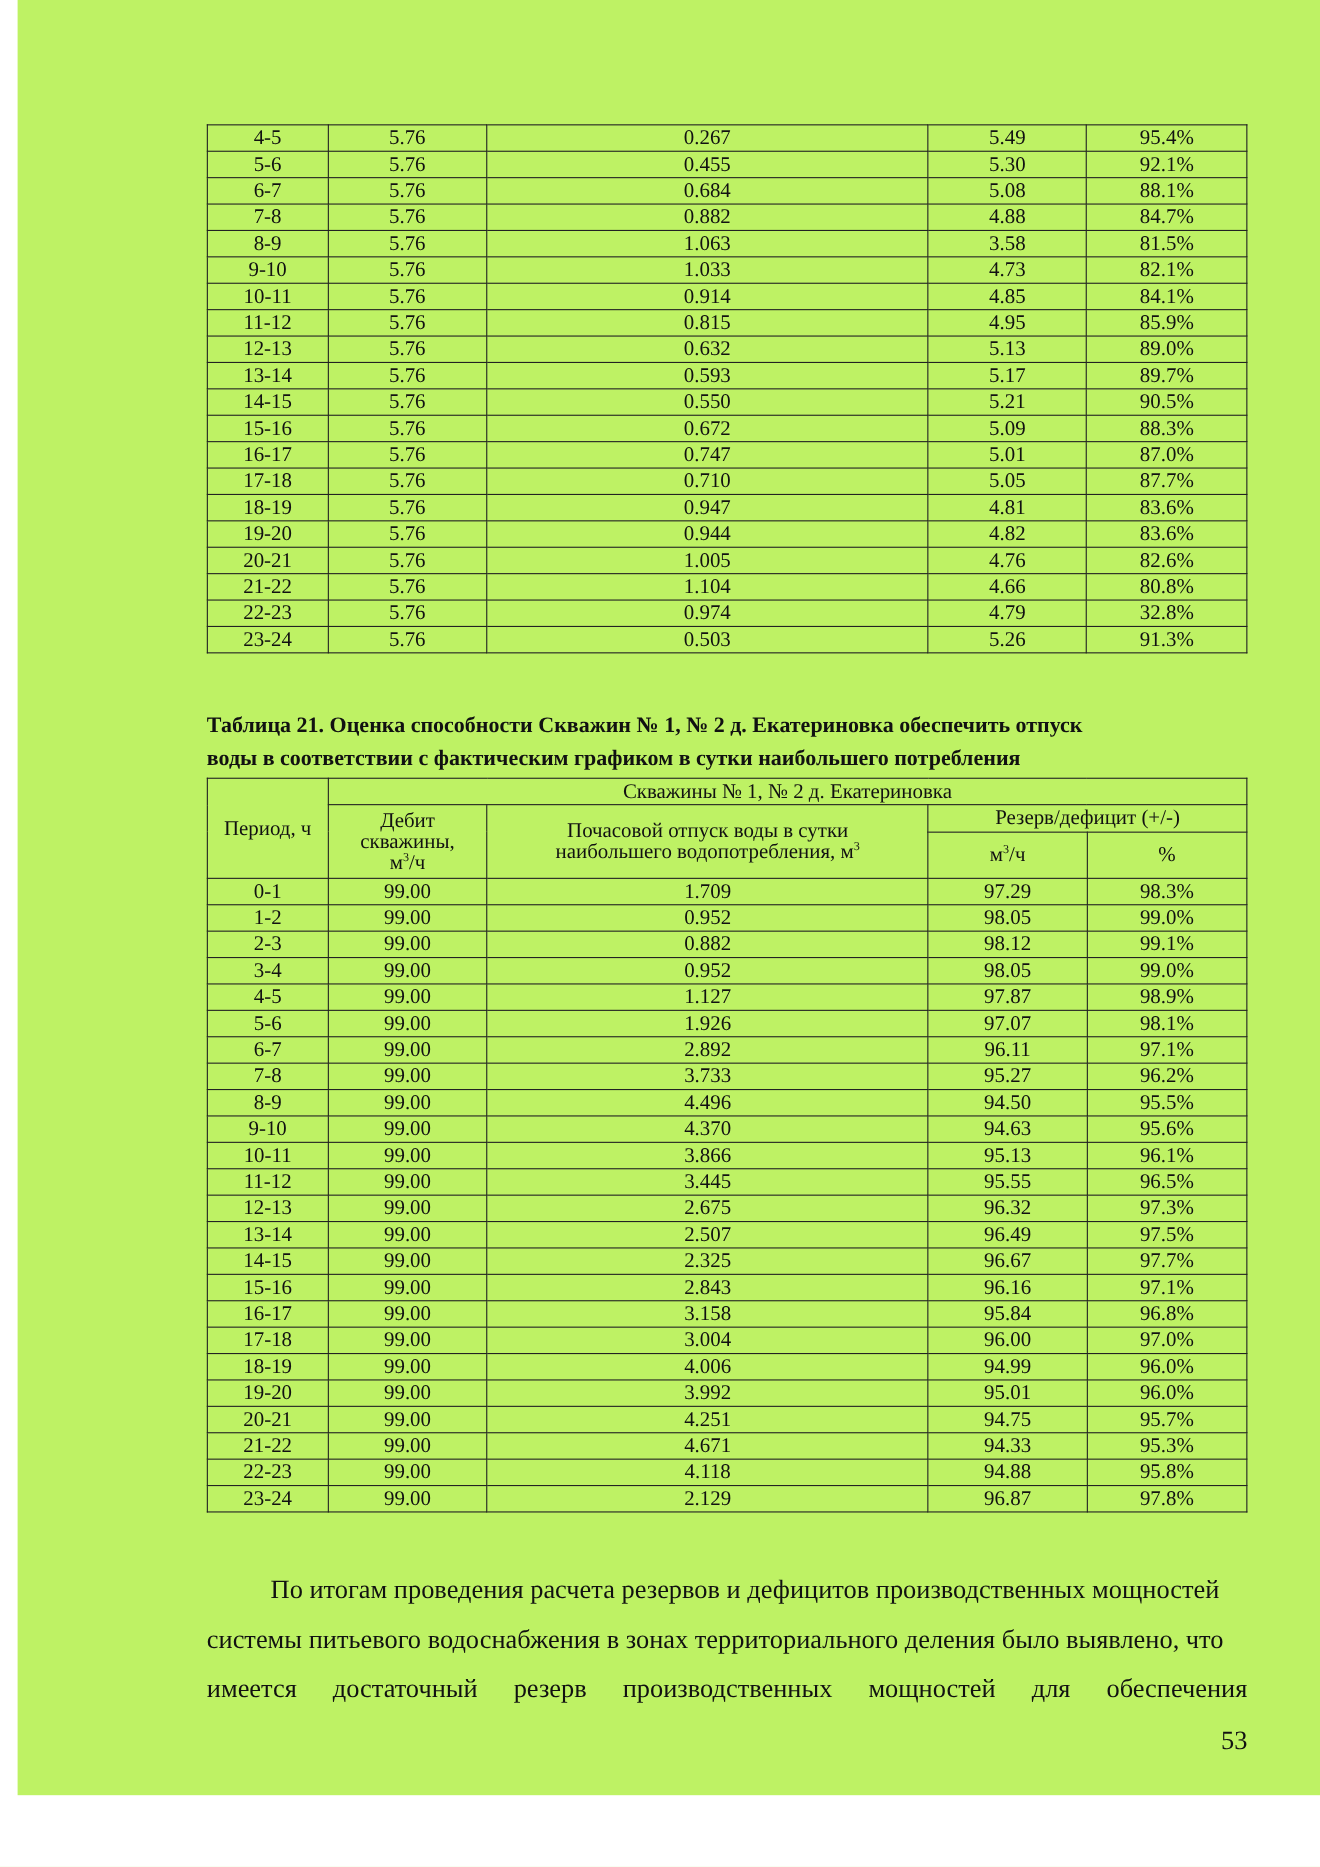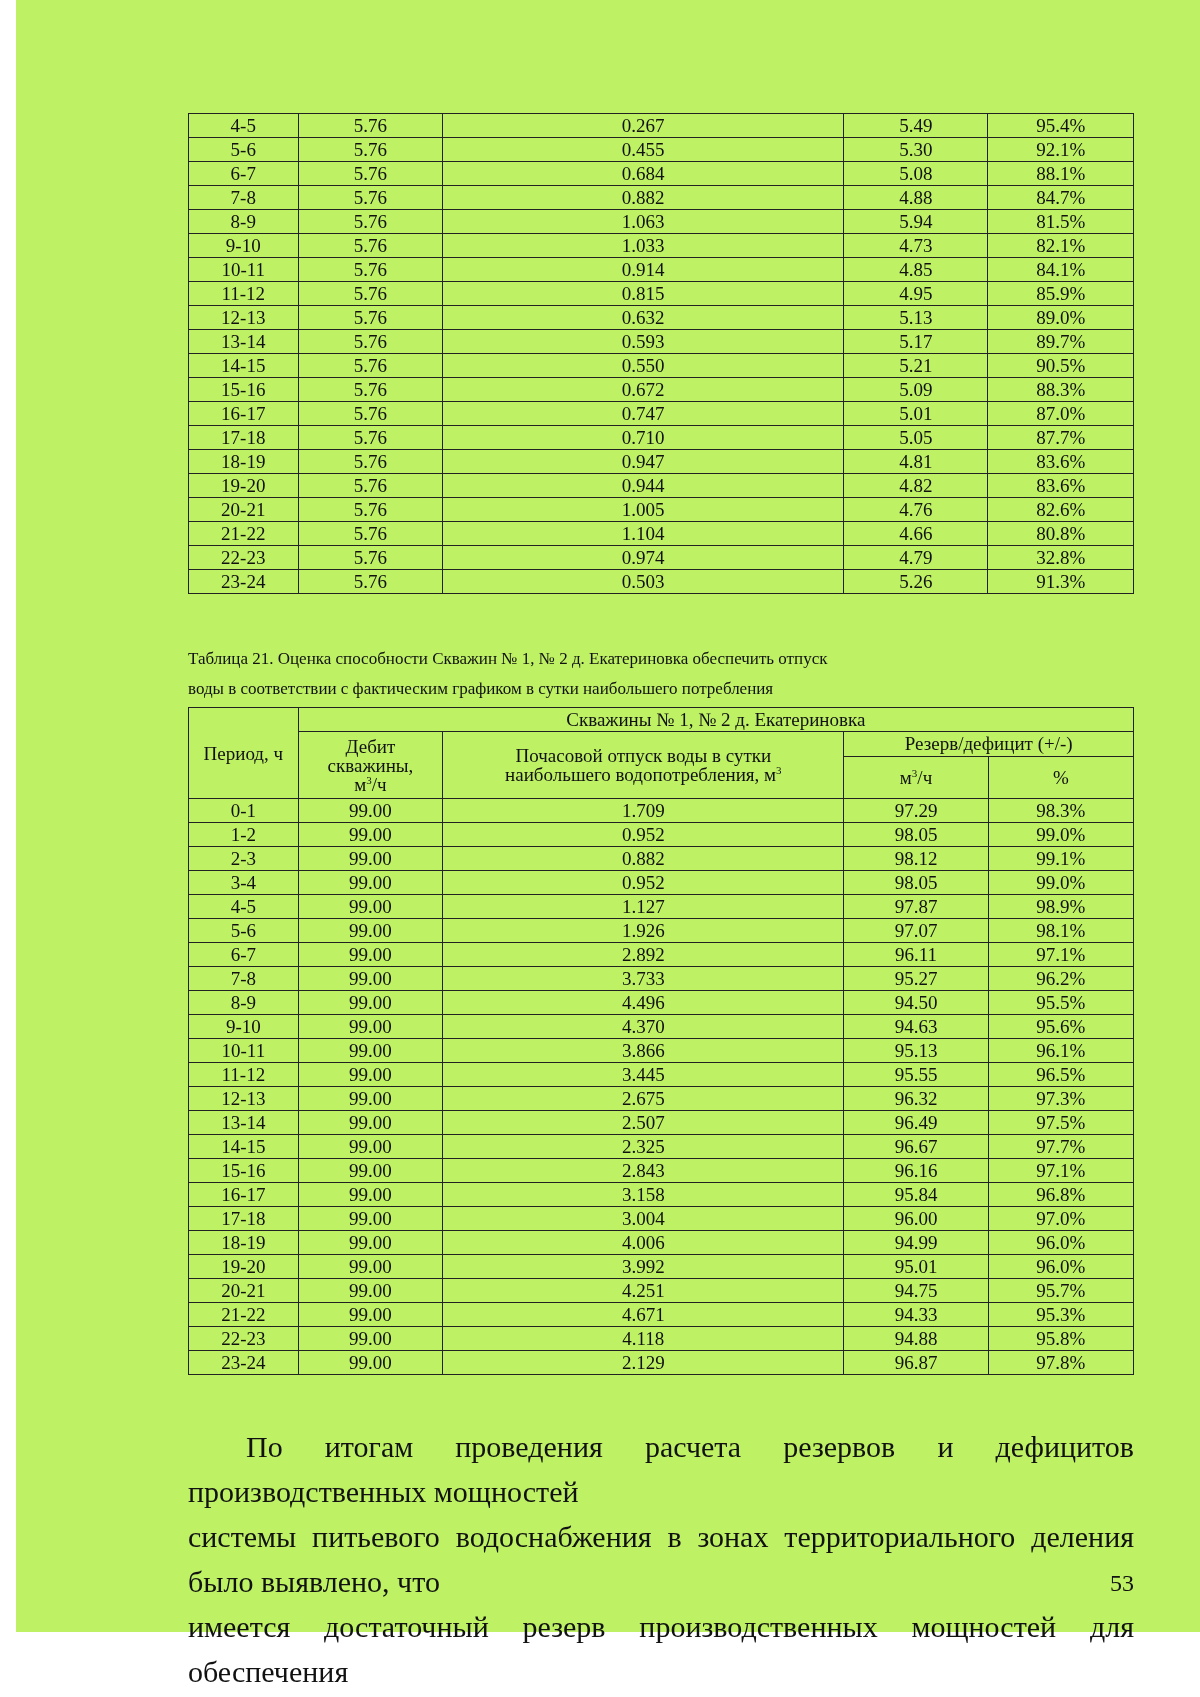--- a/index.html
+++ b/index.html
@@ -3,24 +3,24 @@
 <meta charset="utf-8">
 <style>
   html, body { margin:0; padding:0; background:#ffffff; }
   body { width:1200px; height:1697px; position:relative; font-family:"Liberation Serif", serif; color:#111; overflow:hidden; }
   .page { position:absolute; left:16px; top:0; width:1200px; height:1632px; background:#bef264; }
   table { border-collapse:collapse; position:absolute; left:172px; width:946px; font-size:19px; }
   td, th { border:1px solid #222; text-align:center; padding:0; font-weight:normal; line-height:22px; height:23px; }
   .t1 { top:113px; }
   .t2 { top:707px; }
   .c1 { width:109px; } .c2 { width:144px; } .c3 { width:402px; } .c4 { width:144px; } .c5 { width:145px; }
-  .caption { position:absolute; left:172px; width:946px; top:644px; font-size:17px; line-height:30px; text-align:justify; }
+  .caption { position:absolute; left:172px; width:946px; top:644px; font-size:20px; line-height:30px; text-align:justify;font-weight:bold; }
   .caption .line2 { display:block; }
   .hdr td { line-height:19px; }
-  .para { position:absolute; left:172px; width:946px; top:1424px; font-size:30px; line-height:45px; text-align:justify; }
+  .para { position:absolute; left:172px; width:946px; top:1424px; font-size:24px; line-height:45px; text-align:justify; }
   .para .l1 { display:block; text-indent:58px; }
   .para .l { display:block; }
   .para .last { display:block; text-align-last:justify; }
   .pagenum { position:absolute; right:82px; top:1570px; font-size:24px; }
   sup { font-size:11px; vertical-align:super; line-height:0; }
 </style>
 </head>
 <body>
 
 <div class="page">
@@ -52,21 +52,21 @@
           <td class="c1">7-8</td>
           <td class="c2">5.76</td>
           <td class="c3">0.882</td>
           <td class="c4">4.88</td>
           <td class="c5">84.7%</td>
         </tr>
         <tr>
           <td class="c1">8-9</td>
           <td class="c2">5.76</td>
           <td class="c3">1.063</td>
-          <td class="c4">5.94</td>
+          <td class="c4">3.58</td>
           <td class="c5">81.5%</td>
         </tr>
         <tr>
           <td class="c1">9-10</td>
           <td class="c2">5.76</td>
           <td class="c3">1.033</td>
           <td class="c4">4.73</td>
           <td class="c5">82.1%</td>
         </tr>
         <tr>

